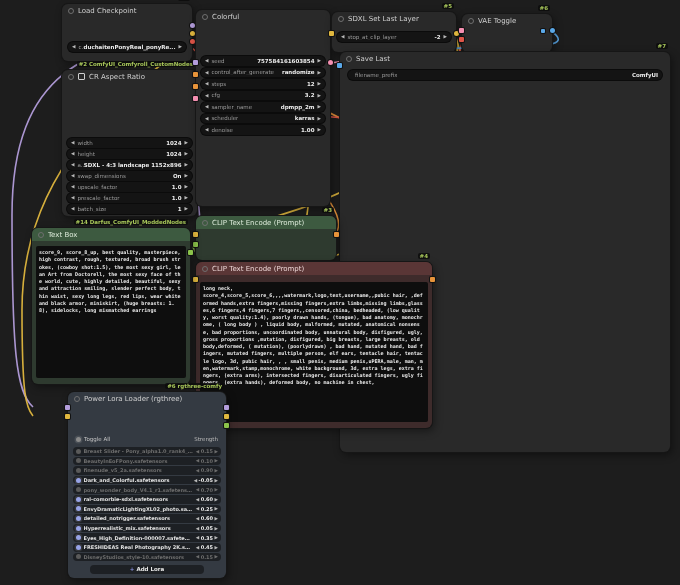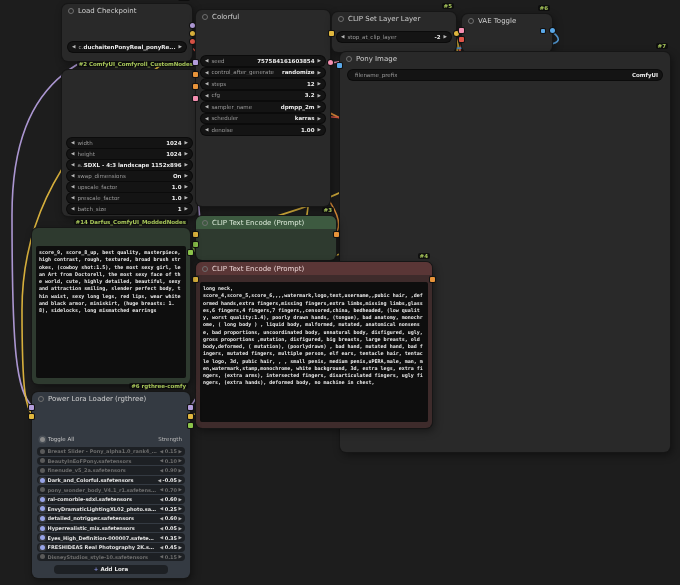--- a/index.html
+++ b/index.html
@@ -56,21 +56,21 @@
   .d-cond{background:var(--c-wire-orange,#e8943a);}
   .d-latent{background:var(--c-wire-pink,#f48fb1);}
   .d-image{background:var(--c-wire-blue,#5aa8e8);}
   .d-text{background:var(--c-wire-green,#8bc34a);}
   .d-misc{background:#bdbdbd;}
 
   .node.green{background:var(--c-green-body,#2e3a2f);}
   .node.green .ntitle{background:var(--c-green-title,#3d5a40);color:#dcead9;}
   .node.maroon{background:var(--c-maroon-body,#3e2b2b);}
   .node.maroon .ntitle{background:var(--c-maroon-title,#5a3636);color:#ecd6d6;}
-  .node.pll{background:var(--c-pll-body,#343a42);}
+  .node.pll{background:var(--c-pll-body,#343a42);margin-left:36px;}
 
   .prompt{
     position:absolute;background:#0e0e0e;border-radius:2px;
     color:#ececec;font:bold 5px/1.45 "DejaVu Sans Mono", monospace;
     padding:3px;white-space:pre-wrap;word-break:break-all;overflow:hidden;
   }
 
   .pll-head{position:absolute;left:8px;right:8px;display:flex;align-items:center;gap:3px;
     font-size:5.5px;color:#c6c6c6;}
   .pll-head .strength{margin-left:auto;color:#b9b9b9;}
@@ -122,20 +122,25 @@
       <span class="wv">duchaitenPonyReal_ponyRe...</span>
       <span class="arr">▶</span>
     </div>
     <span class="dot d-model" style="right:-3px;top:19px;"></span>
     <span class="dot d-clip" style="right:-3px;top:27px;"></span>
     <span class="dot d-vae" style="right:-3px;top:35px;"></span>
   </div>
 
   <div class="node" style="left:62px;top:70px;width:135px;height:146px;">
     <div class="badge">#2 ComfyUI_Comfyroll_CustomNodes</div>
+    <div class="ntitle">
+      <span class="collapse-dot"></span>
+      <span class="cbx"></span>
+      <span>CR Aspect Ratio</span>
+    </div>
     <div class="widgets" style="top:68px;gap:1.5px;">
       <div class="widget">
         <span class="arr">◀</span>
         <span class="wl">width</span>
         <span class="wv">1024</span>
         <span class="arr">▶</span>
       </div>
       <div class="widget">
         <span class="arr">◀</span>
         <span class="wl">height</span>
@@ -230,21 +235,21 @@
     <span class="dot d-cond sq" style="left:-3px;top:62px;"></span>
     <span class="dot d-cond sq" style="left:-3px;top:74px;"></span>
     <span class="dot d-latent sq" style="left:-3px;top:86px;"></span>
     <span class="dot d-latent" style="right:-3px;top:50px;"></span>
   </div>
 
   <div class="node" style="left:332px;top:12px;width:124px;height:40px;">
     <div class="badge">#5</div>
     <div class="ntitle">
       <span class="collapse-dot"></span>
-      <span>CLIP Set Layer Layer</span>
+      <span>SDXL Set Last Layer</span>
     </div>
     <div class="widget" style="position:absolute;left:5px;right:5px;top:20px;">
       <span class="arr">◀</span>
       <span class="wl">stop_at_clip_layer</span>
       <span class="wv">-2</span>
       <span class="arr">▶</span>
     </div>
     <span class="dot d-clip sq" style="left:-3px;top:19px;"></span>
     <span class="dot d-clip" style="right:-3px;top:19px;"></span>
   </div>
@@ -261,21 +266,21 @@
     <span class="dot d-latent sq" style="left:-3px;top:14px;"></span>
     <span class="dot d-vae sq" style="left:-3px;top:23px;"></span>
     <span class="dot d-image" style="right:-3px;top:14px;"></span>
     <span class="dot d-image sq" style="right:7px;top:15px;width:4px;height:4px;"></span>
   </div>
 
   <div class="node" style="left:340px;top:52px;width:330px;height:400px;">
     <div class="badge">#7</div>
     <div class="ntitle">
       <span class="collapse-dot"></span>
-      <span>Pony Image</span>
+      <span>Save Last</span>
     </div>
     <div class="widget textw" style="position:absolute;left:8px;right:8px;top:18px;">
       <span class="wl">filename_prefix</span>
       <span class="wv">ComfyUI</span>
     </div>
     <span class="dot d-image sq" style="left:-3px;top:11px;"></span>
   </div>
 
   <div class="node green" style="left:196px;top:216px;width:140px;height:44px;">
     <div class="badge">#3</div>
@@ -295,20 +300,24 @@
       <span>CLIP Text Encode (Prompt)</span>
     </div>
     <div class="prompt" style="left:4px;right:4px;top:20px;bottom:6px;">long neck,
 score_4,score_5,score_6,,,,watermark,logo,text,username,,pubic hair, ,deformed hands,extra fingers,missing fingers,extra limbs,missing limbs,glasses,6 fingers,4 fingers,7 fingers,,censored,china, bedheaded, (low quality, worst quality:1.4), poorly drawn hands, (tongue), bad anatomy, monochrome, ( long body ) , liquid body, malformed, mutated, anatomical nonsense, bad proportions, uncoordinated body, unnatural body, disfigured, ugly, gross proportions ,mutation, disfigured, big breasts, large breasts, old body,deformed, ( mutation), (poorlydrawn) , bad hand, mutated hand, bad fingers, mutated fingers, multiple person, elf ears, tentacle hair, tentacle logo, 3d, pubic hair, , , small penis, medium penis,uPERA,male, man, men,watermark,stamp,monochrome, white background, 3d, extra legs, extra fingers, (extra arms), intersected fingers, disarticulated fingers, ugly fingers, (extra hands), deformed body, no machine in chest,</div>
     <span class="dot d-clip sq" style="left:-3px;top:15px;"></span>
     <span class="dot d-cond sq" style="right:-3px;top:15px;"></span>
   </div>
 
   <div class="node green" style="left:32px;top:228px;width:158px;height:156px;">
     <div class="badge">#14 Darfus_ComfyUI_ModdedNodes</div>
+    <div class="ntitle">
+      <span class="collapse-dot"></span>
+      <span>Text Box</span>
+    </div>
     <div class="prompt" style="left:4px;right:4px;top:18px;bottom:6px;">score_9, score_8_up, best quality, masterpiece, high contrast, rough, textured, broad brush strokes, (cowboy shot:1.5), the most sexy girl, lean Art from Doctorell, the most sexy face of the world, cute, highly detailed, beautiful, sexy and attraction smiling, slender perfect body, thin waist, sexy long legs, red lips, wear white and black armor, miniskirt, (huge breasts: 1.8), sidelocks, long mismatched earrings</div>
     <span class="dot d-text sq" style="right:-3px;top:22px;"></span>
   </div>
 
   <div class="node pll" style="left:32px;top:392px;width:158px;height:186px;">
     <div class="badge">#6 rgthree-comfy</div>
     <div class="ntitle">
       <span class="collapse-dot"></span>
       <span>Power Lora Loader (rgthree)</span>
     </div>

